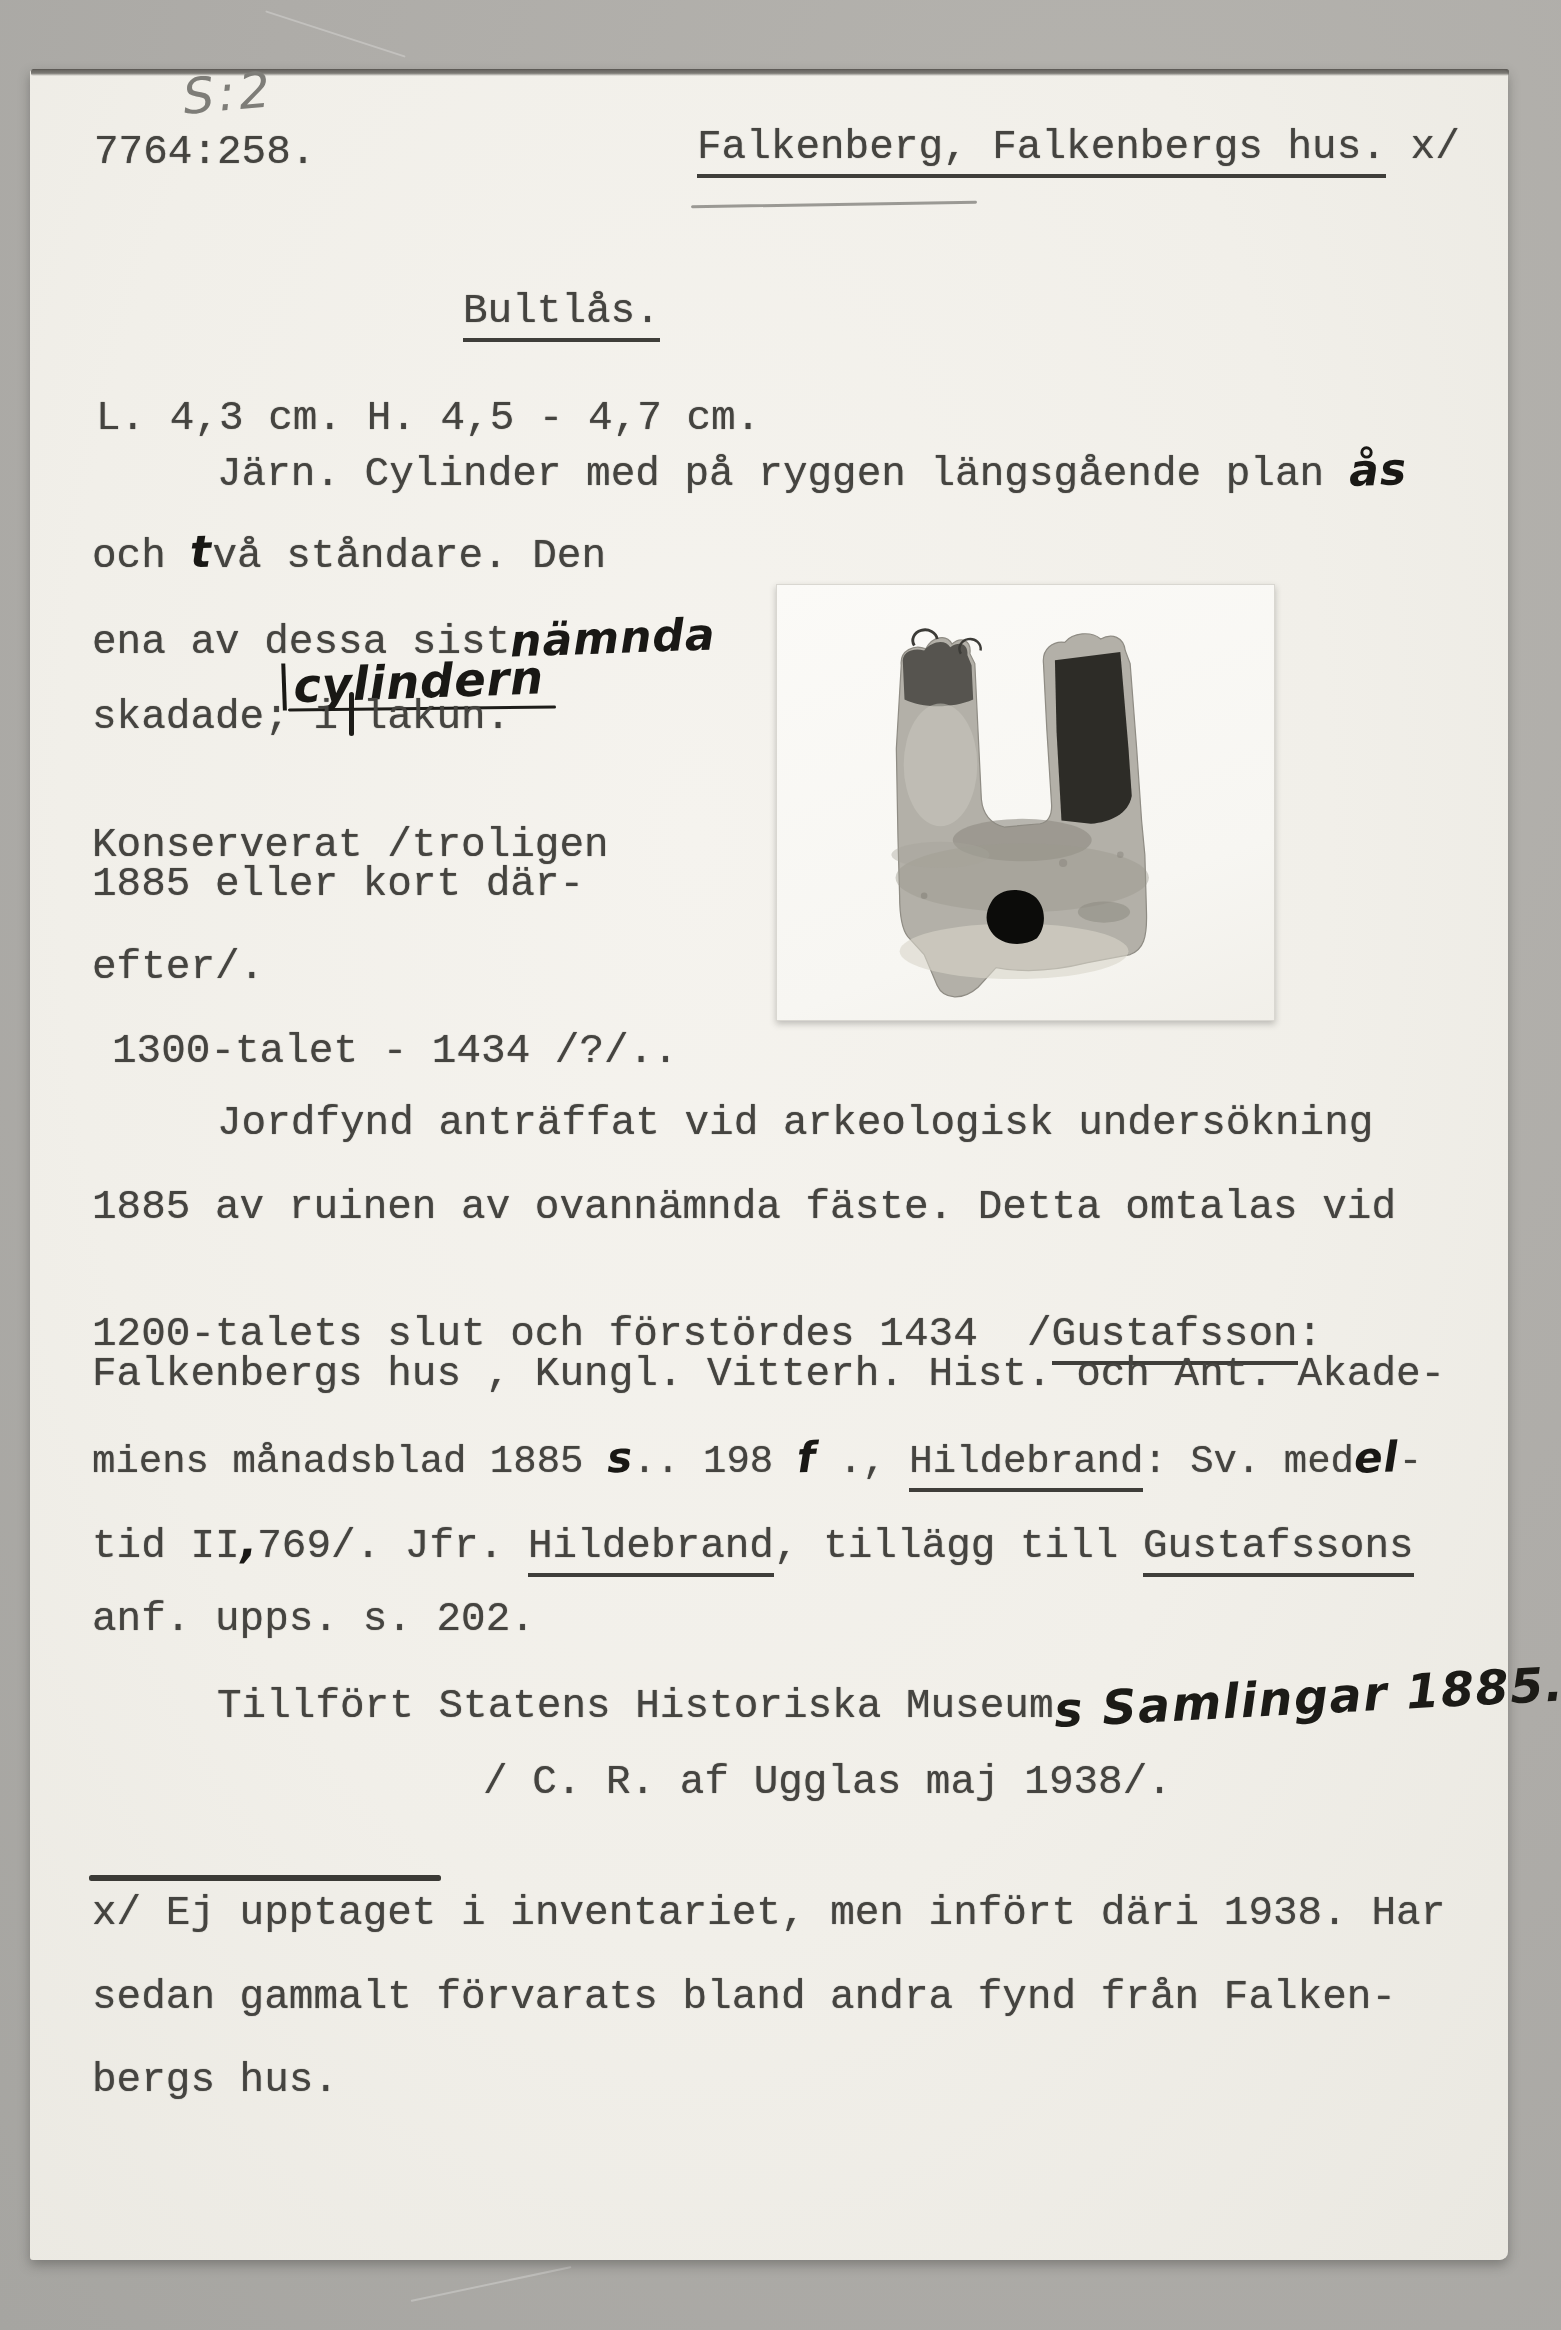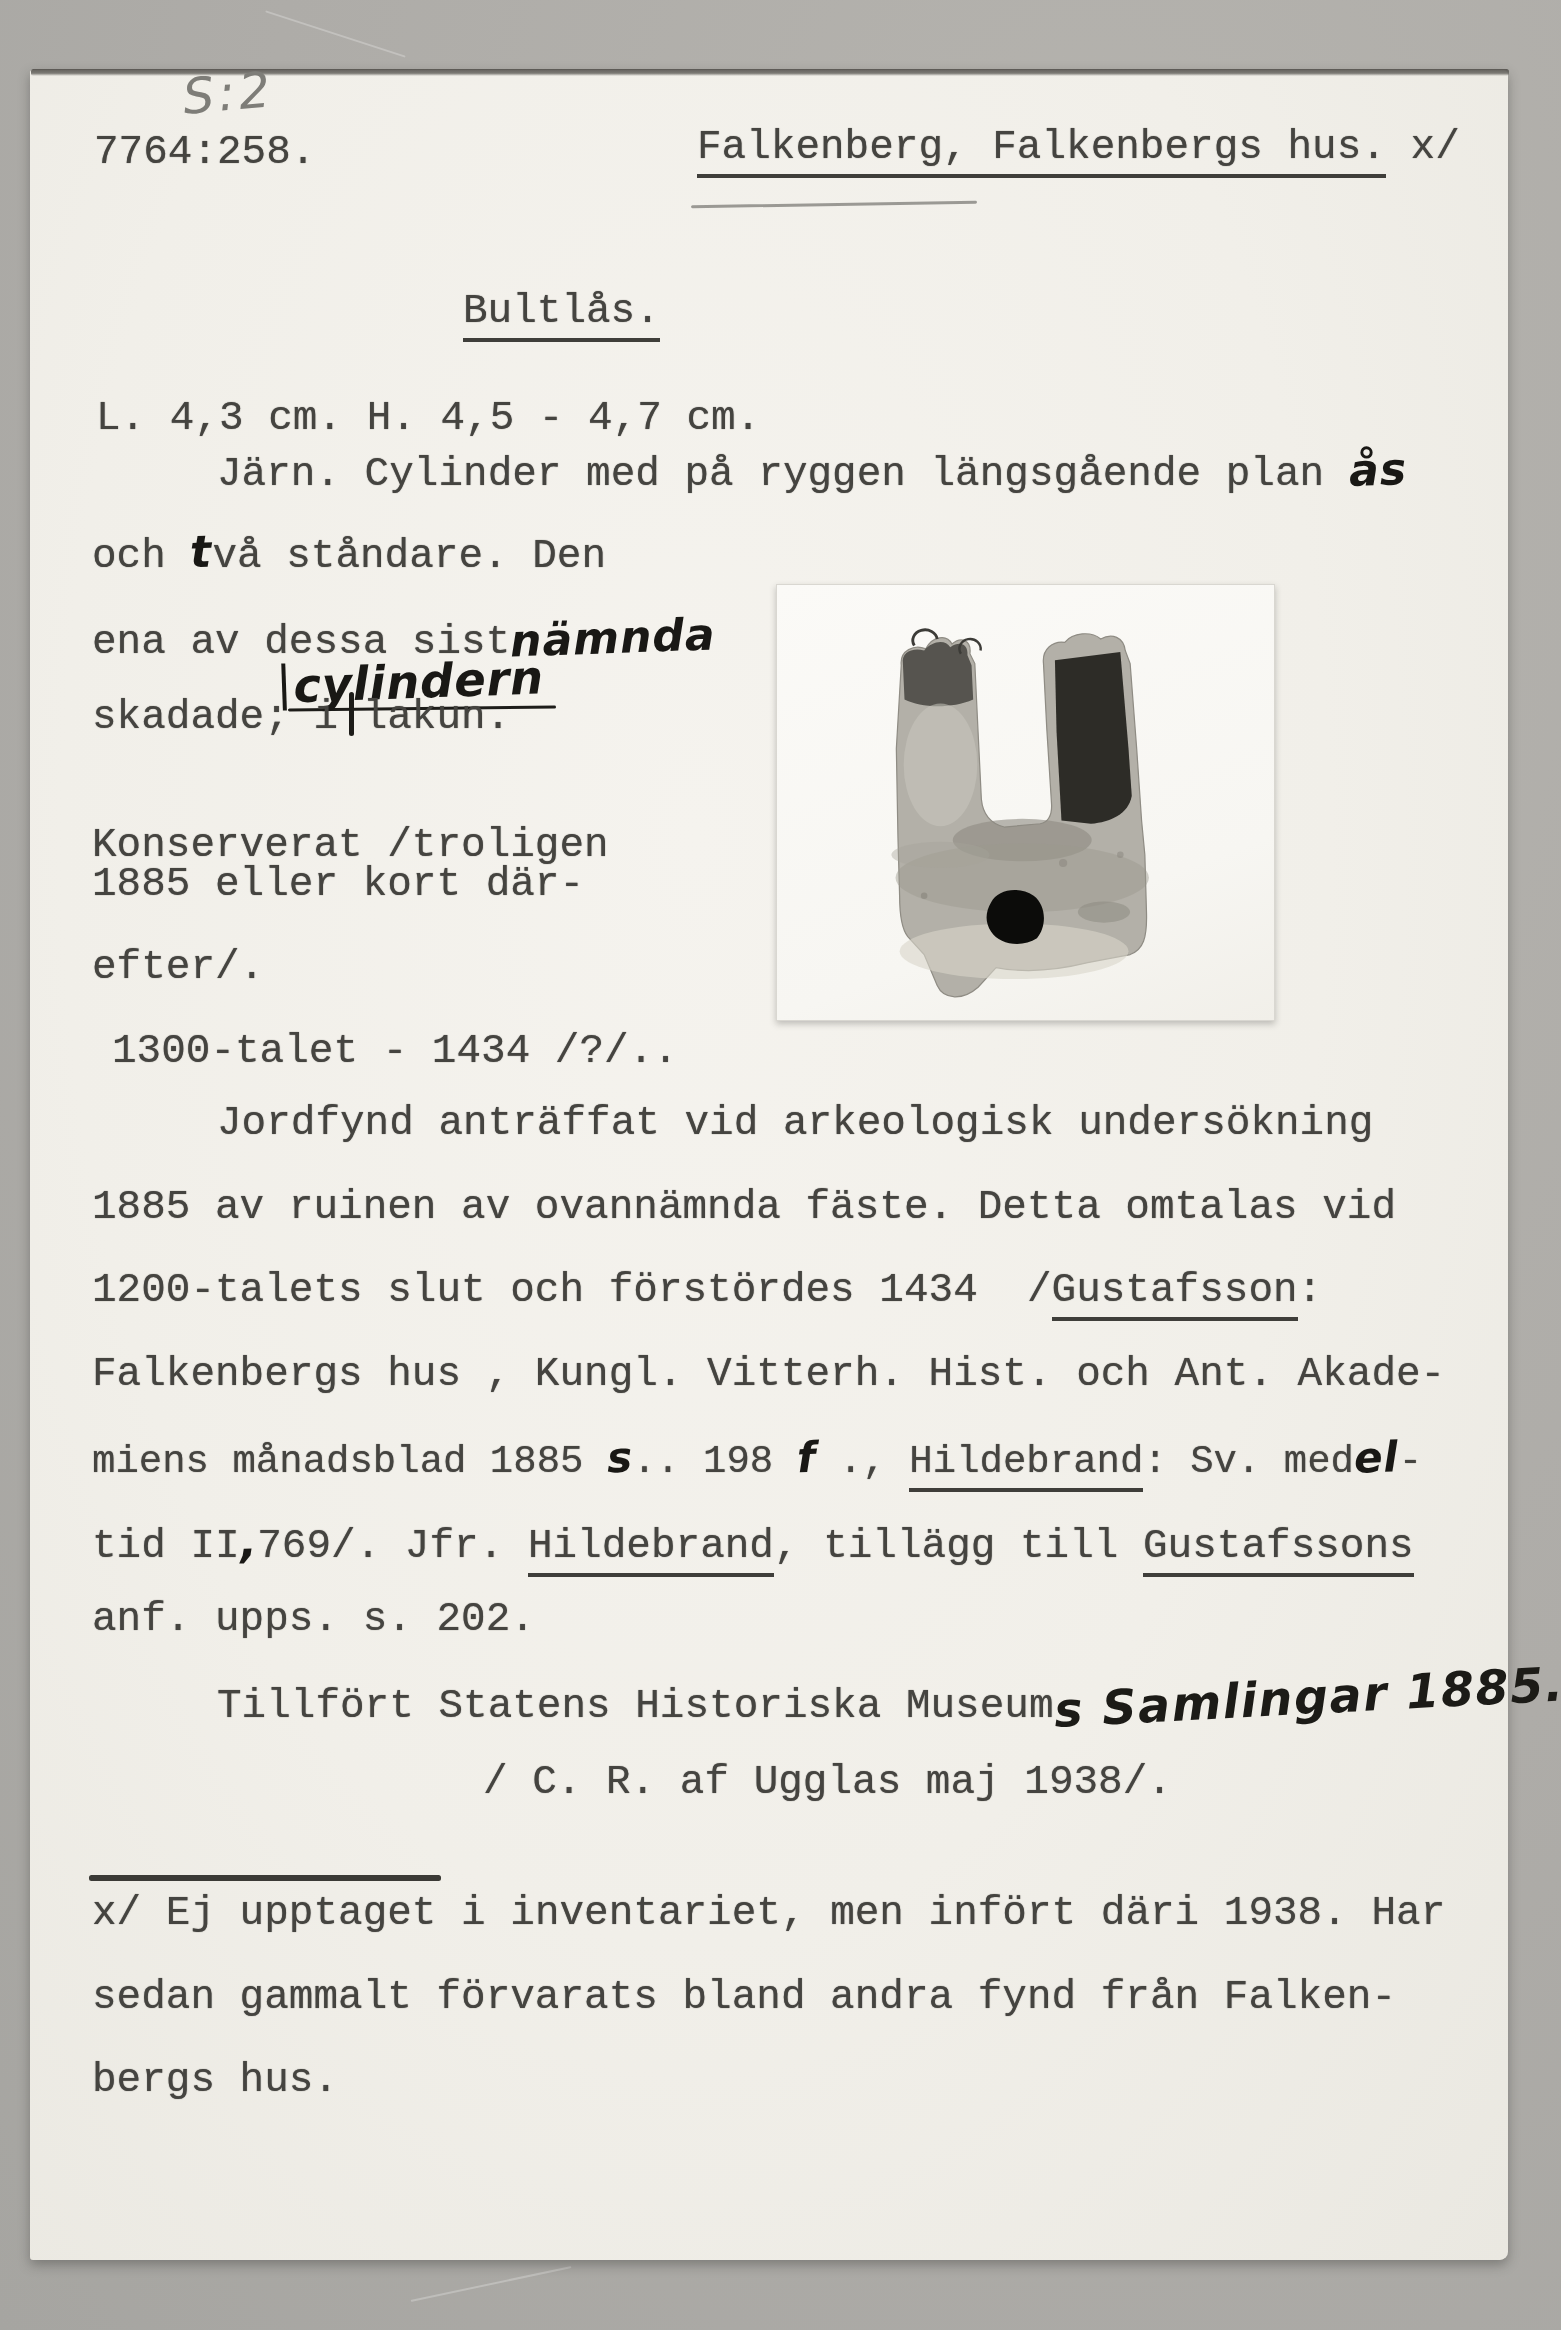--- a/index.html
+++ b/index.html
@@ -111,21 +111,21 @@
     <div class="line" style="left: 92px; top: 528px;"><span class="seg-typed">och </span><span class="seg-hand">t</span><span class="seg-typed">vå ståndare. Den</span></div>
     <div class="line" style="left: 92px; top: 614px;"><span class="seg-typed">ena av dessa sist</span><span class="seg-hand">nämnda</span></div>
     <div class="line" style="left: 282px; top: 659px; font-size: 43px;"><span class="seg-hand bracket">cylindern</span></div>
     <div class="line" style="left: 92px; top: 694px;"><span class="seg-typed">skadade; i lakun.</span></div>
     <div class="line" style="left: 92px; top: 777px; margin-top: 45px;"><span class="seg-typed">Konserverat /troligen</span></div>
     <div class="line" style="left: 92px; top: 861px;"><span class="seg-typed">1885 eller kort där-</span></div>
     <div class="line" style="left: 92px; top: 944px;"><span class="seg-typed">efter/.</span></div>
     <div class="line" style="left: 92px; top: 1028px; margin-left: 20px;"><span class="seg-typed">1300-talet - 1434 /?/..</span></div>
     <div class="line" style="left: 217px; top: 1100px;"><span class="seg-typed">Jordfynd anträffat vid arkeologisk undersökning</span></div>
     <div class="line" style="left: 92px; top: 1184px;"><span class="seg-typed">1885 av ruinen av ovannämnda fäste. Detta omtalas vid</span></div>
-    <div class="line" style="left: 92px; top: 1267px; text-align: right;"><span class="seg-typed">1200-talets slut och förstördes 1434  /</span><span class="seg-typed u">Gustafsson</span><span class="seg-typed">:</span></div>
+    <div class="line" style="left: 92px; top: 1311px; text-align: right;"><span class="seg-typed">1200-talets slut och förstördes 1434  /</span><span class="seg-typed u">Gustafsson</span><span class="seg-typed">:</span></div>
     <div class="line" style="left: 92px; top: 1351px;"><span class="seg-typed">Falkenbergs hus , Kungl. Vitterh. Hist. och Ant. Akade-</span></div>
     <div class="line" style="left: 92px; top: 1434px; font-size: 39px;"><span class="seg-typed">miens månadsblad 1885 </span><span class="seg-hand">s</span><span class="seg-typed">.. 198 </span><span class="seg-hand">f</span><span class="seg-typed"> ., </span><span class="seg-typed u">Hildebrand</span><span class="seg-typed">: Sv. med</span><span class="seg-hand">el</span><span class="seg-typed">-</span></div>
     <div class="line" style="left: 92px; top: 1518px;"><span class="seg-typed">tid II</span><span class="seg-hand">,</span><span class="seg-typed">769/. Jfr. </span><span class="seg-typed u">Hildebrand</span><span class="seg-typed">, tillägg till </span><span class="seg-typed u">Gustafssons</span></div>
     <div class="line" style="left: 92px; top: 1596px; text-align: right;"><span class="seg-typed">anf. upps. s. 202.</span></div>
     <div class="line" style="left: 217px; top: 1677px;"><span class="seg-typed">Tillfört Statens Historiska Museum</span><span class="seg-hand-large">s Samlingar 1885.</span></div>
     <div class="line" style="left: 483px; top: 1759px;"><span class="seg-typed">/ C. R. af Ugglas maj 1938/.</span></div>
     <div class="line" style="left: 92px; top: 1890px;"><span class="seg-typed o">x/ Ej upptaget</span><span class="seg-typed"> i inventariet, men infört däri 1938. Har</span></div>
     <div class="line" style="left: 92px; top: 1974px;"><span class="seg-typed">sedan gammalt förvarats bland andra fynd från Falken-</span></div>
     <div class="line" style="left: 92px; top: 2057px;"><span class="seg-typed">bergs hus.</span></div>
   </div>

